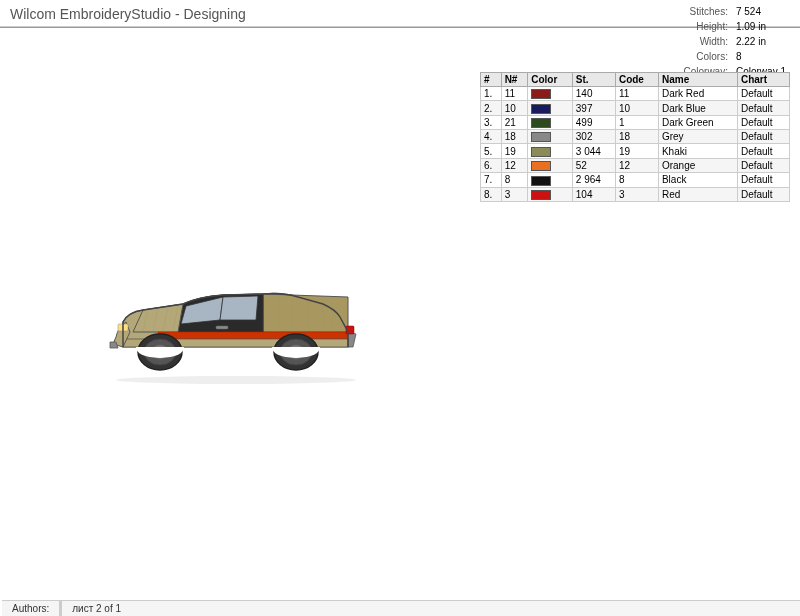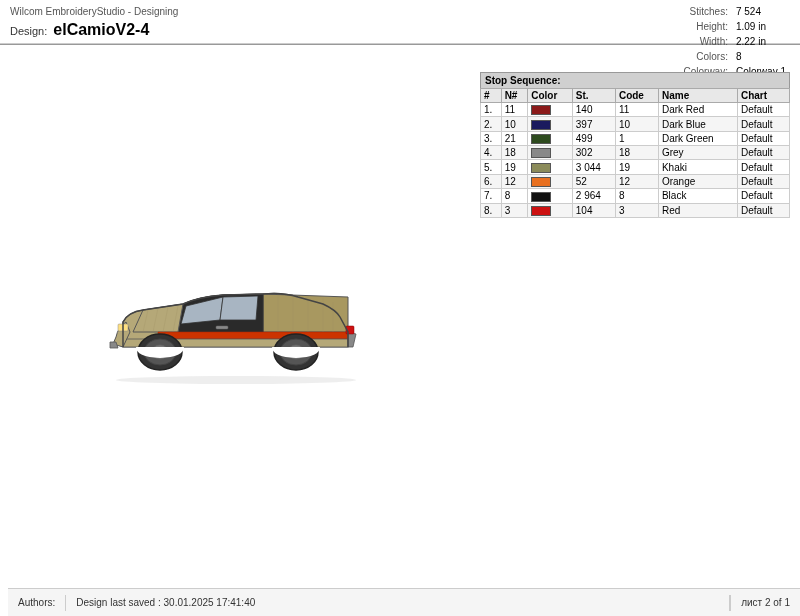--- a/index.html
+++ b/index.html
@@ -17,21 +17,21 @@
     .header {
       padding: 6px 10px 4px 10px;
       border-bottom: 1px solid #ccc;
     }
     .header-title {
       font-size: 14px;
       font-weight: bold;
       color: #000;
     }
     .header-subtitle {
-      font-size: 10px;
+      font-size: 14px;
       color: #555;
     }
     .header-design {
       font-size: 16px;
       font-weight: bold;
       color: #000;
       margin-top: 2px;
     }
     .header-title-row {
       font-size: 11px;
@@ -116,23 +116,23 @@
     
     .car-area {
       width: 340px;
       height: 140px;
     }
 
     
     .footer {
       position: absolute;
       bottom: 0;
-      left: 8px;
+      left: 2px;
       right: 0;
-      height: 28px;
+      height: 16px;
       border-top: 1px solid #ccc;
       display: flex;
       align-items: center;
       font-size: 10px;
       color: #333;
       background: #f5f5f5;
     }
     .footer-left {
       padding: 0 10px;
       flex: 0 0 auto;
@@ -160,24 +160,20 @@
       border: none;
       border-top: 1px solid #999;
       margin: 0;
     }
   </style>
 </head>
 <body>
 
 <div class="header">
   <div class="header-subtitle">Wilcom EmbroideryStudio - Designing</div>
-  <div style="display:flex; align-items:baseline; gap:6px; margin-top:2px;">
-    <span style="font-size:11px;color:#333;">Design:</span>
-    <span class="header-design">elCamioV2-4</span>
-  </div>
 </div>
 <hr class="header-hr">
 
 <div class="top-info-panel">
   <table>
     <tbody>
         <tr>
       <td>Stitches:</td>
       <td>7 524</td>
     </tr>
@@ -199,21 +195,20 @@
     </tr>
     <tr>
       <td>Zoom:</td>
       <td>1:1</td>
     </tr>
   </tbody>
     </table>
 </div>
 
 <div class="stop-sequence-container">
-  <div class="stop-sequence-title">Stop Sequence:</div>
   <table class="stop-table">
     <thead>
       <tr>
         <th>#</th>
         <th>N#</th>
         <th>Color</th>
         <th>St.</th>
         <th>Code</th>
         <th>Name</th>
         <th>Chart</th>
@@ -357,17 +352,16 @@
       <rect x="148" y="64" width="12" height="3" rx="1" fill="#888" stroke="#666" stroke-width="0.5"></rect>
 
       <path d="M 55 85 L 55 60 Q 60 50 75 48 L 115 42 Q 130 35 155 33 L 195 32 Q 215 30 230 35 L 255 42 Q 268 48 272 55 L 280 70 L 280 85" fill="none" stroke="#444" stroke-width="1.5"></path>
     </svg>
   </div>
 </div>
 
 <div class="footer">
   <span class="footer-left">Authors:</span>
   <div class="footer-divider"></div>
-  <span class="footer-mid">Design last saved : 30.01.2025 17:41:40</span>
   <div class="footer-divider"></div>
   <div class="footer-divider"></div>
   <span class="footer-right">лист 2 of 1</span>
 </div>
 
 </body></html>

